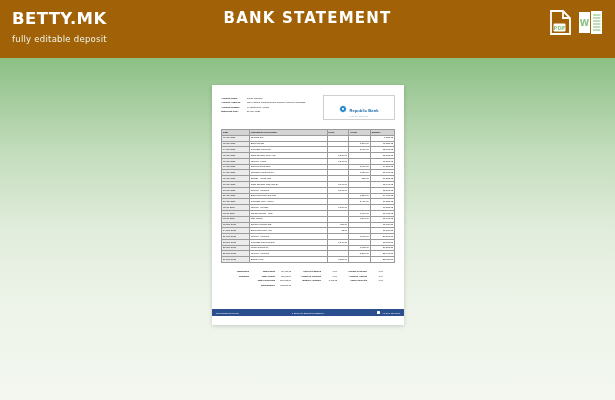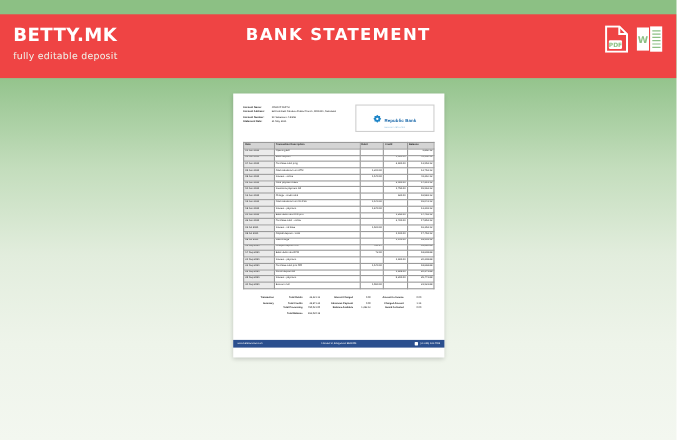--- a/index.html
+++ b/index.html
@@ -8,22 +8,22 @@
     font-family: "Liberation Sans", sans-serif;
   }
   body {
     background: linear-gradient(180deg, #8cc084 0%, #8cc084 14.5%, #9ec997 22%,
                 #c3ddbc 38%, #e2eddd 58%, #eef4ea 78%, #f3f7f0 100%);
     position: relative;
   }
 
   
   #header-band {
-    position: absolute; top: 13px; left: 0; width: 615px; height: 58px;
-    background: #ef4444;
+    position: absolute; top: 0; left: 0; width: 615px; height: 58px;
+    background: #a16207;
   }
   #brand-block { position: absolute; left: 12px; top: 9px; }
   #brand-logo {
     font-size: 16.5px; font-weight: bold; color: #ffffff;
     letter-spacing: 0.4px; font-family: "DejaVu Sans", sans-serif;
   }
   #brand-tagline {
     font-size: 8.5px; color: #f0f6ee; margin-top: 6px;
     letter-spacing: 0.25px; font-family: "DejaVu Sans", sans-serif;
   }

